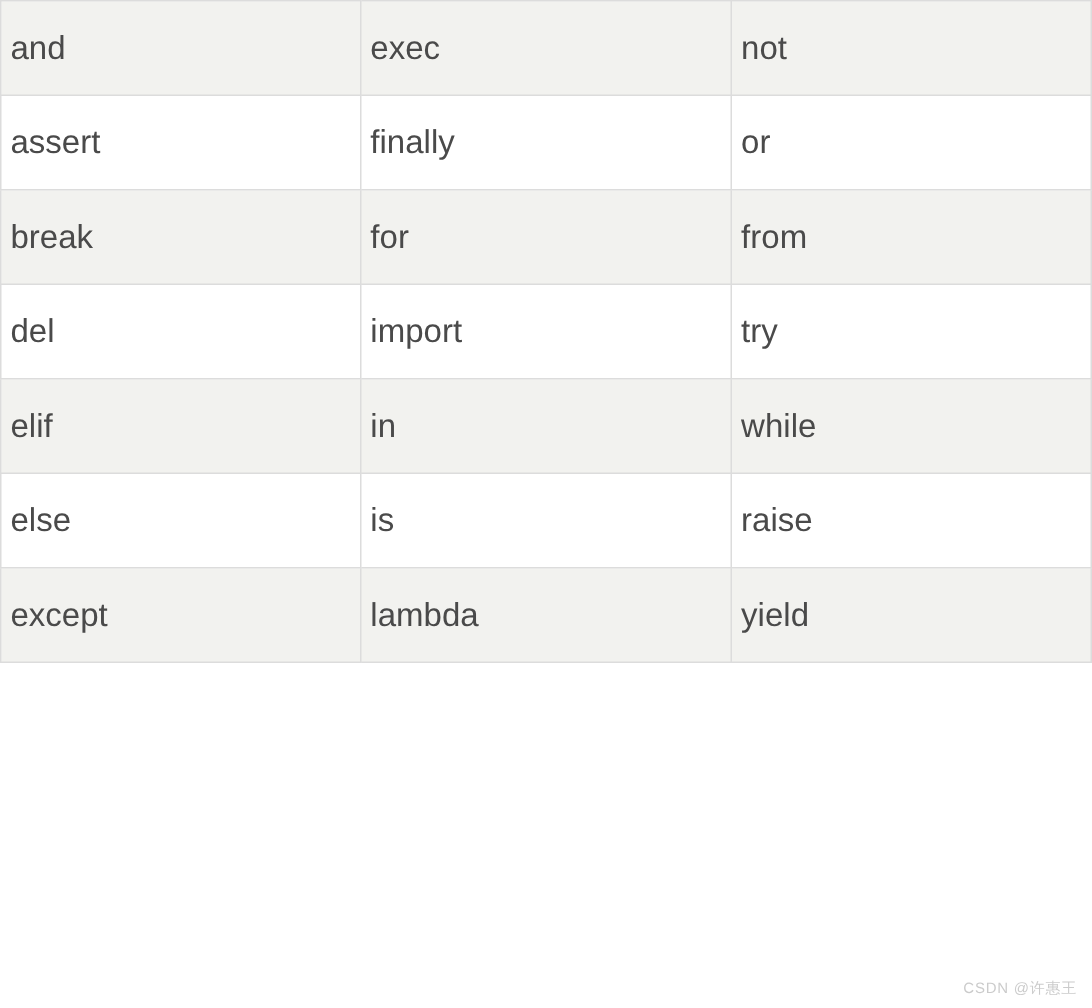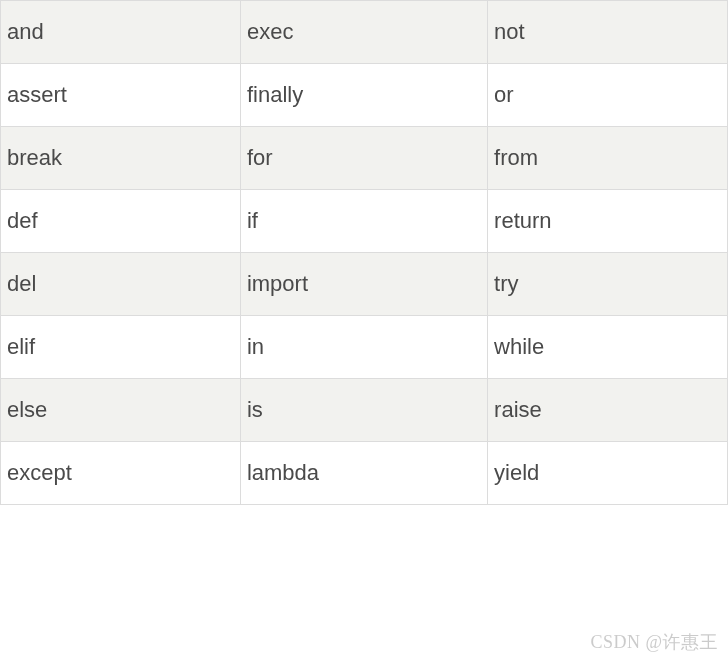--- a/index.html
+++ b/index.html
@@ -38,25 +38,25 @@
       width: 33%;
     }
     td:nth-child(2) {
       width: 34%;
     }
     td:nth-child(3) {
       width: 33%;
     }
     .watermark {
       position: absolute;
-      bottom: 18px;
+      bottom: 6px;
       right: 10px;
-      font-size: 18px;
+      font-size: 10px;
       color: rgba(140, 140, 140, 0.45);
-      font-family: Liberation Serif, serif;
+      font-family: Liberation Sans, sans-serif;
       letter-spacing: 0.5px;
       pointer-events: none;
     }
   </style>
 </head>
 <body>
 
 <table>
   <tbody>
     <tr>
@@ -66,25 +66,20 @@
     </tr>
     <tr>
       <td>assert</td>
       <td>finally</td>
       <td>or</td>
     </tr>
     <tr>
       <td>break</td>
       <td>for</td>
       <td>from</td>
-    </tr>
-    <tr>
-      <td>def</td>
-      <td>if</td>
-      <td>return</td>
     </tr>
     <tr>
       <td>del</td>
       <td>import</td>
       <td>try</td>
     </tr>
     <tr>
       <td>elif</td>
       <td>in</td>
       <td>while</td>

